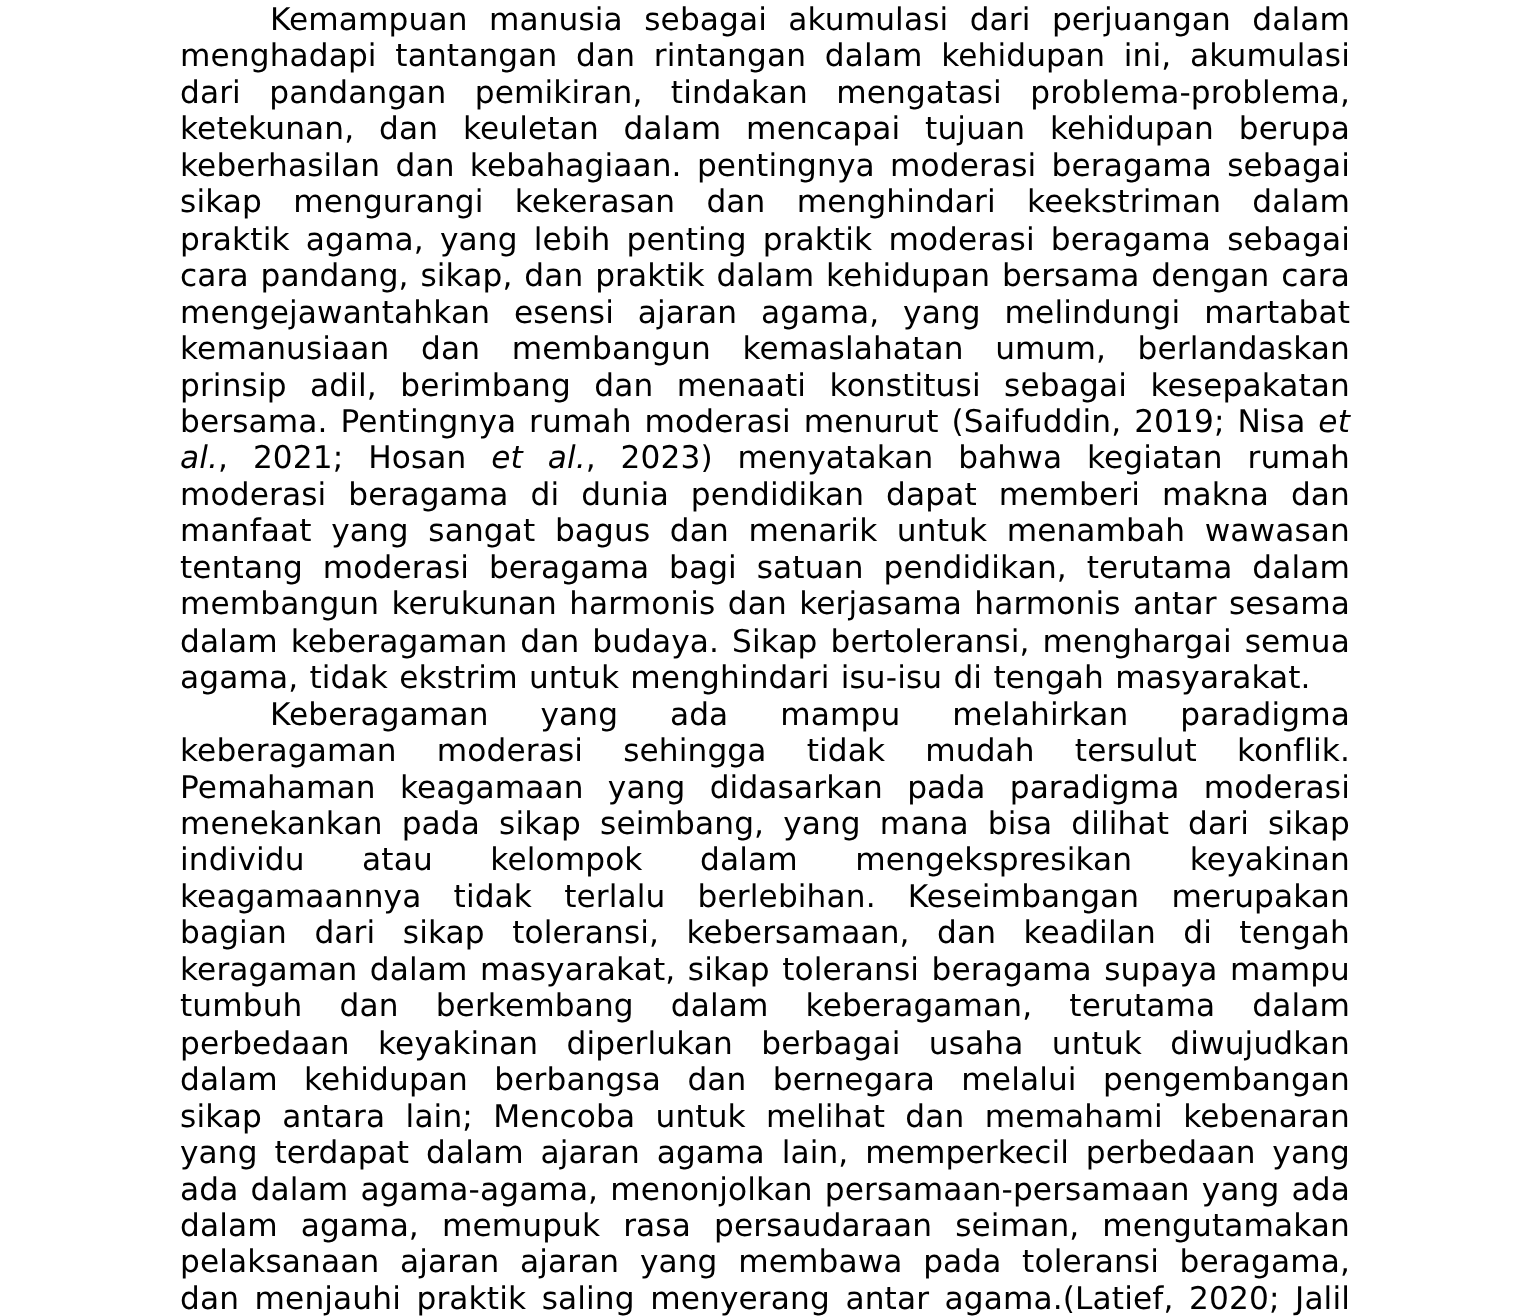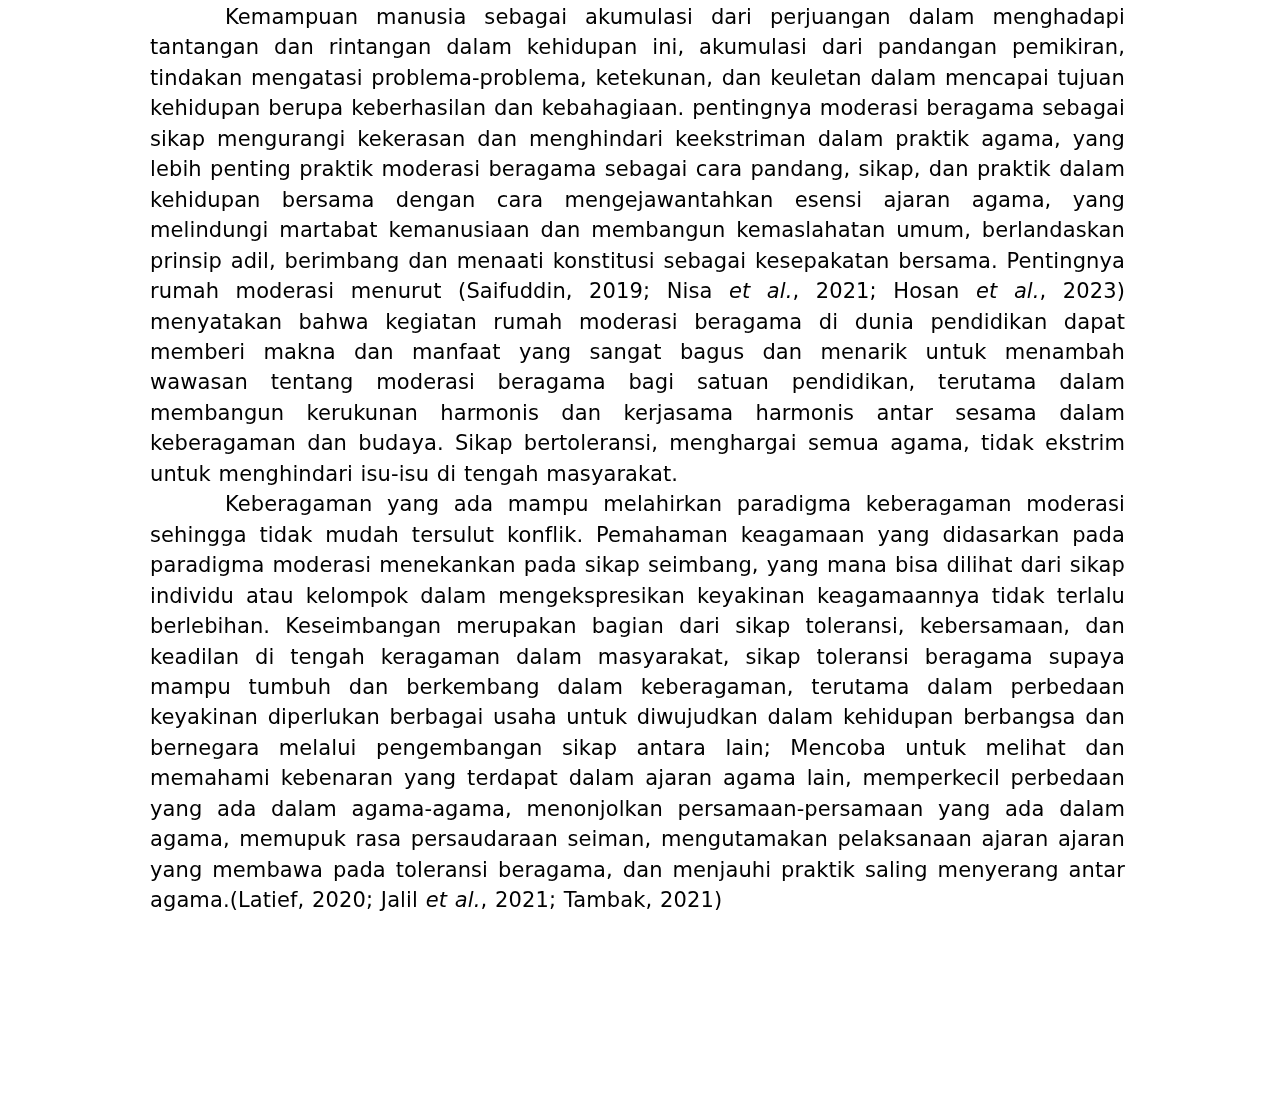--- a/index.html
+++ b/index.html
@@ -9,21 +9,21 @@
   }
   .page {
     box-sizing: border-box;
     width: 1275px;
     height: 1097px;
     background: #ffffff;
     color: #000000;
     padding: 2px 150px 0 150px;
     overflow: hidden;
     font-family: "DejaVu Sans", "Liberation Sans", sans-serif;
-    font-size: 21px;
+    font-size: 26px;
     line-height: 30.45px;
   }
   .para {
     margin: 0;
     text-align: justify;
     text-indent: 75px;
     letter-spacing: 0.1px;
     word-spacing: 1px;
   }
   .para .italic {

